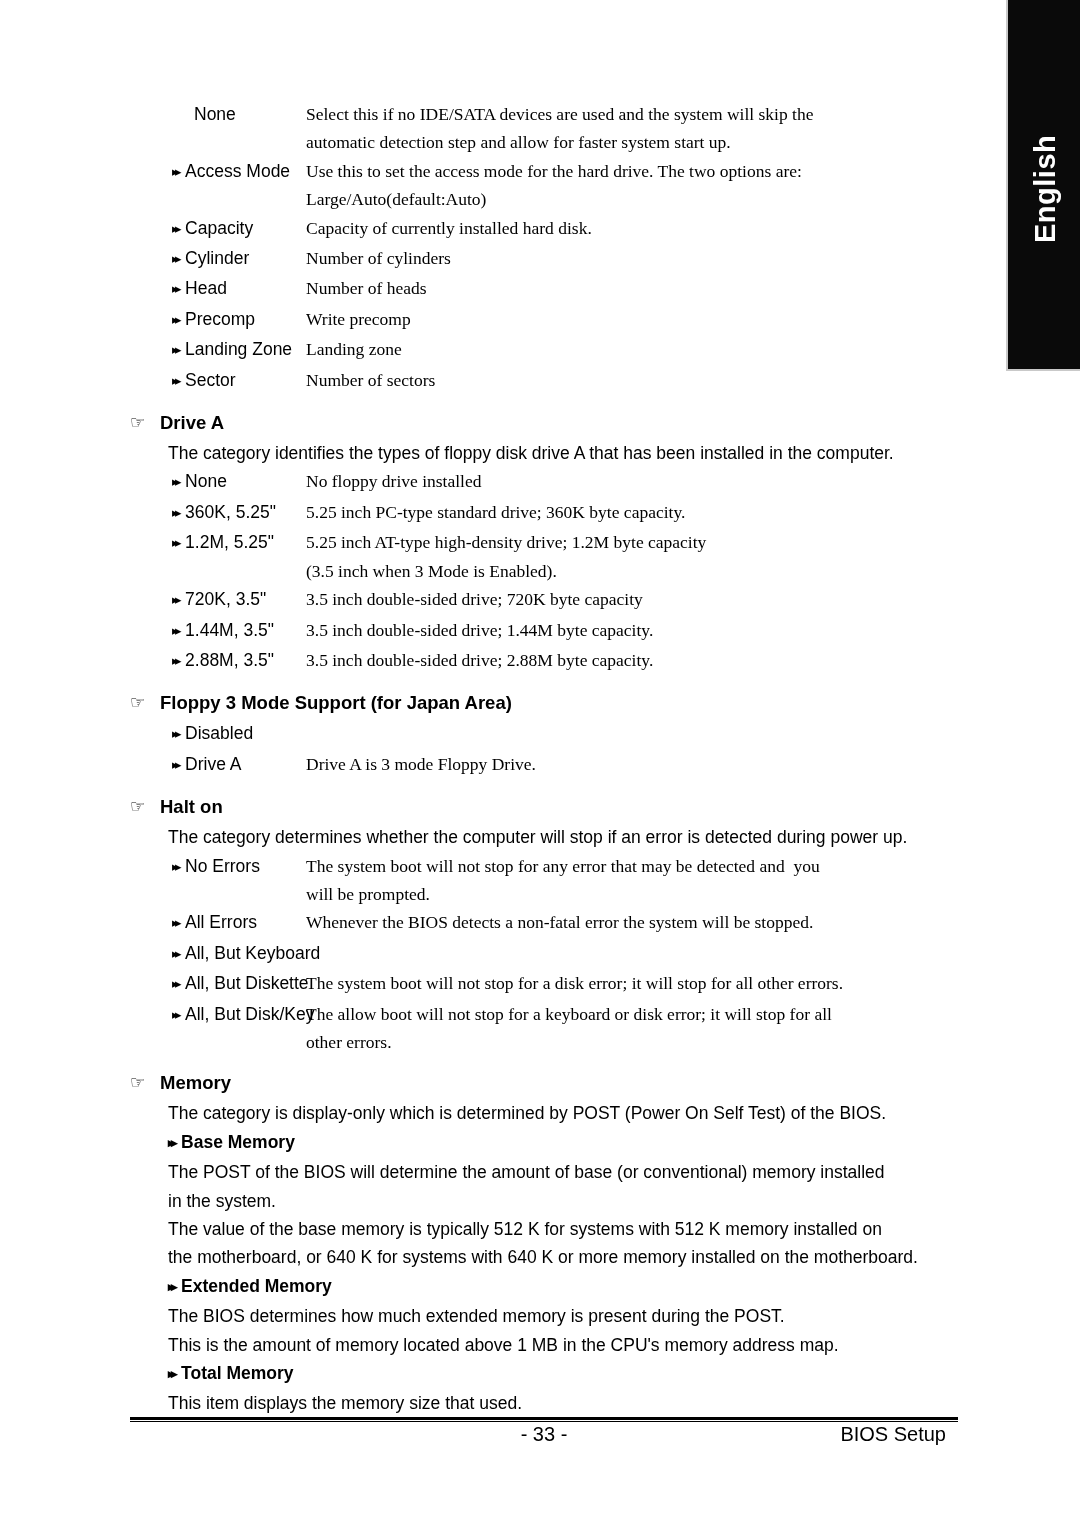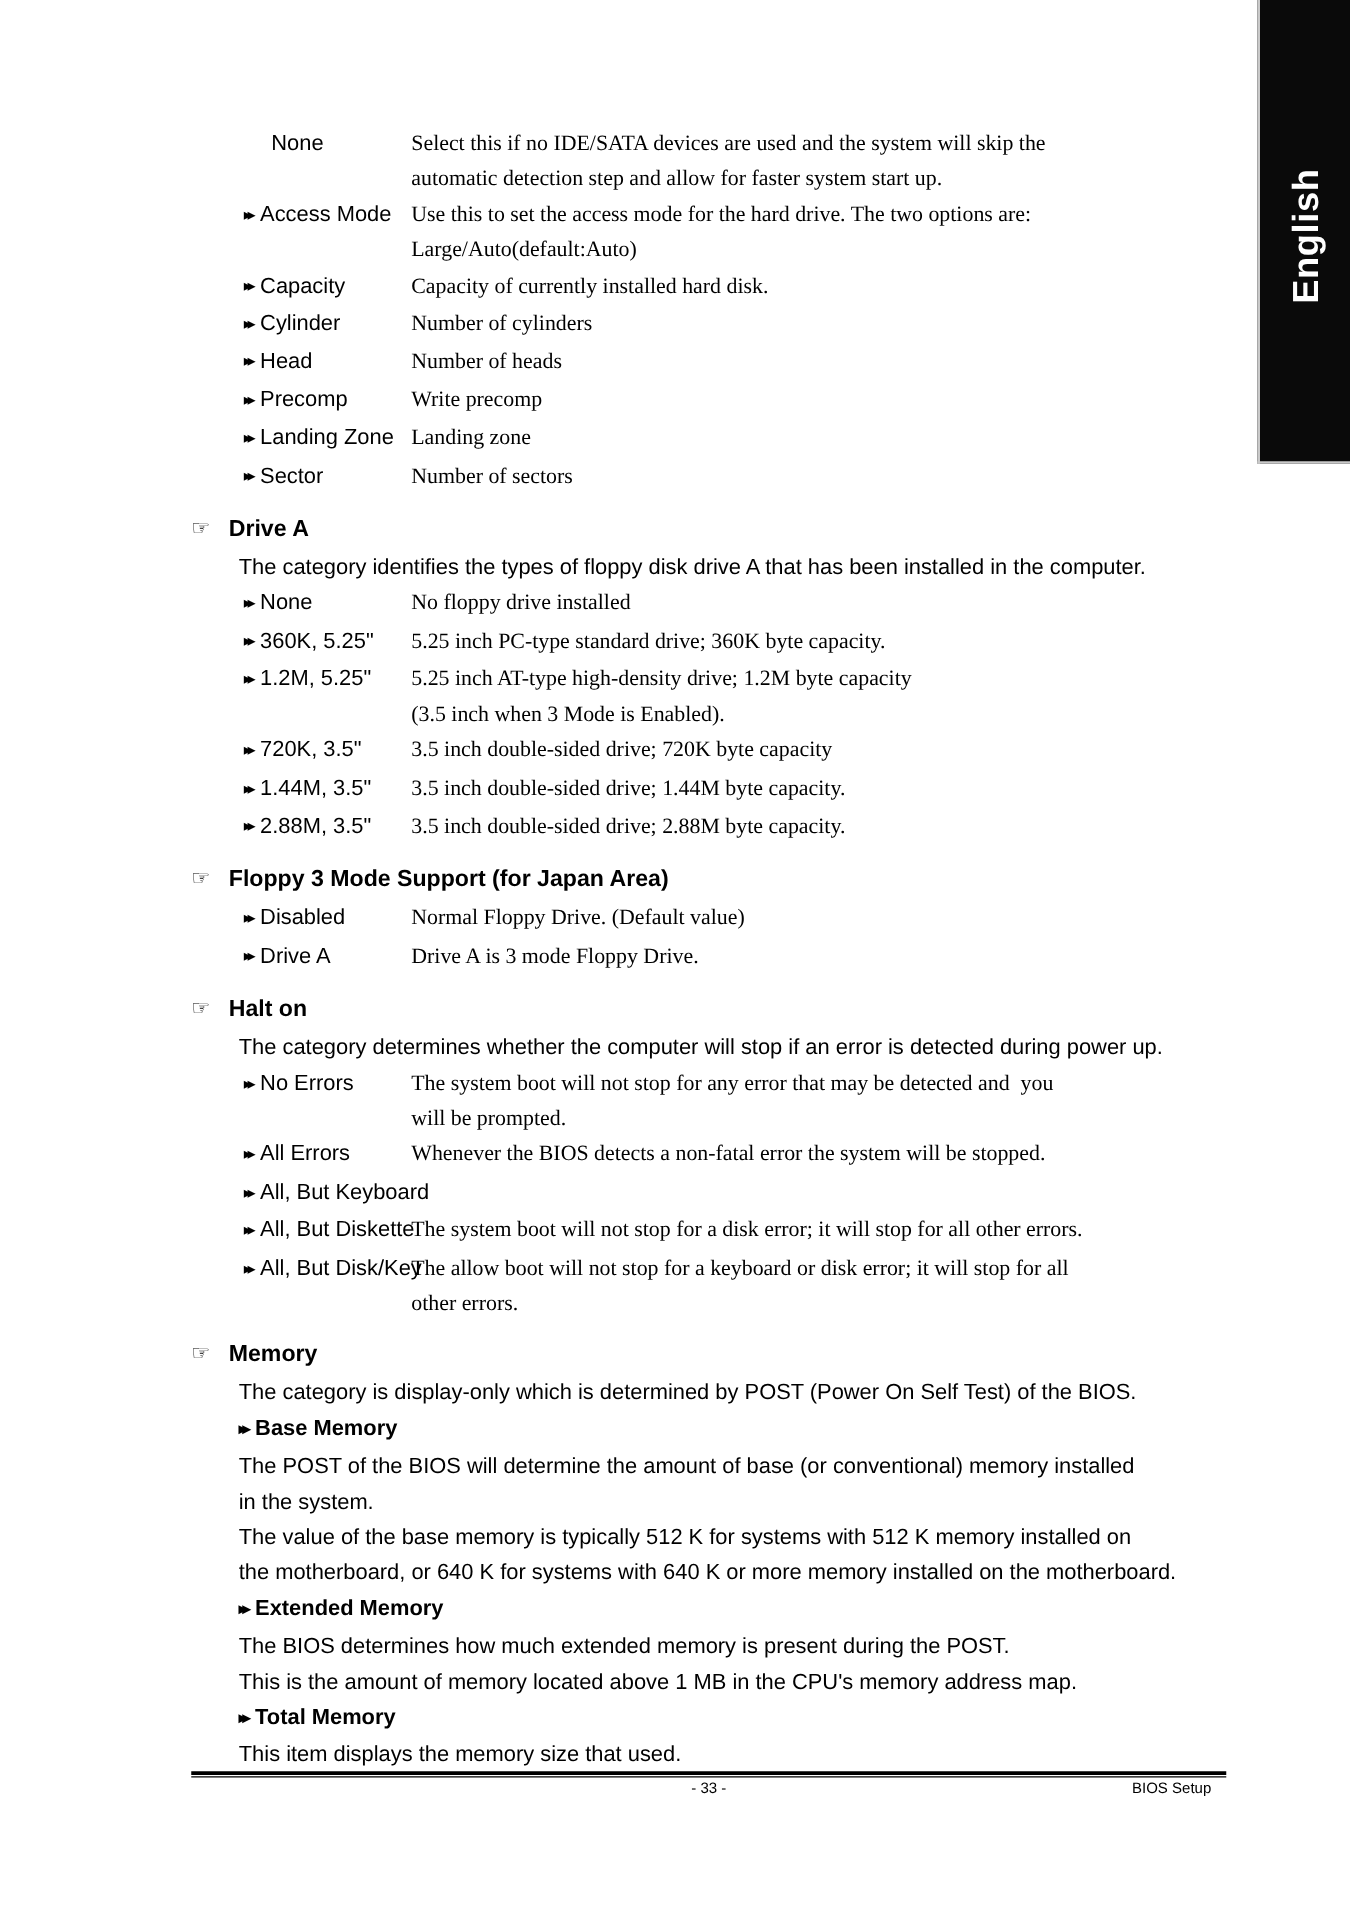--- a/index.html
+++ b/index.html
@@ -42,21 +42,20 @@
     line-height: 74px;
   }
 
   
   .page {
     position: absolute;
     top: 0;
     left: 0;
     width: 1006px;
     height: 1529px;
-    margin-left: 23px;
   }
 
   .content {
     position: absolute;
     left: 130px;
     top: 100px;
     width: 810px;
   }
 
   
@@ -141,21 +140,21 @@
     border-top: 3px solid #000000;
     border-bottom: 1px solid #000000;
     padding-bottom: 1px;
   }
   .footer {
     position: absolute;
     left: 130px;
     top: 1423px;
     width: 828px;
     height: 30px;
-    font-size: 12px;
+    font-size: 20px;
   }
   .footer-page {
     position: absolute;
     left: 0;
     top: 0;
     width: 828px;
     text-align: center;
   }
   .footer-right {
     position: absolute;
@@ -302,21 +301,20 @@
       <div class="section-head">
         <span class="hand-icon">☞</span>
         <span class="head-text">Floppy 3 Mode Support (for Japan Area)</span>
       </div>
 
       <div class="defrow">
         <div class="term">
           <span class="arrow2">▸▸</span>
           <span>Disabled</span>
         </div>
-        <div class="desc">Normal Floppy Drive. (Default value)</div>
       </div>
 
       <div class="defrow">
         <div class="term">
           <span class="arrow2">▸▸</span>
           <span>Drive A</span>
         </div>
         <div class="desc">Drive A is 3 mode Floppy Drive.</div>
       </div>
     </div>

